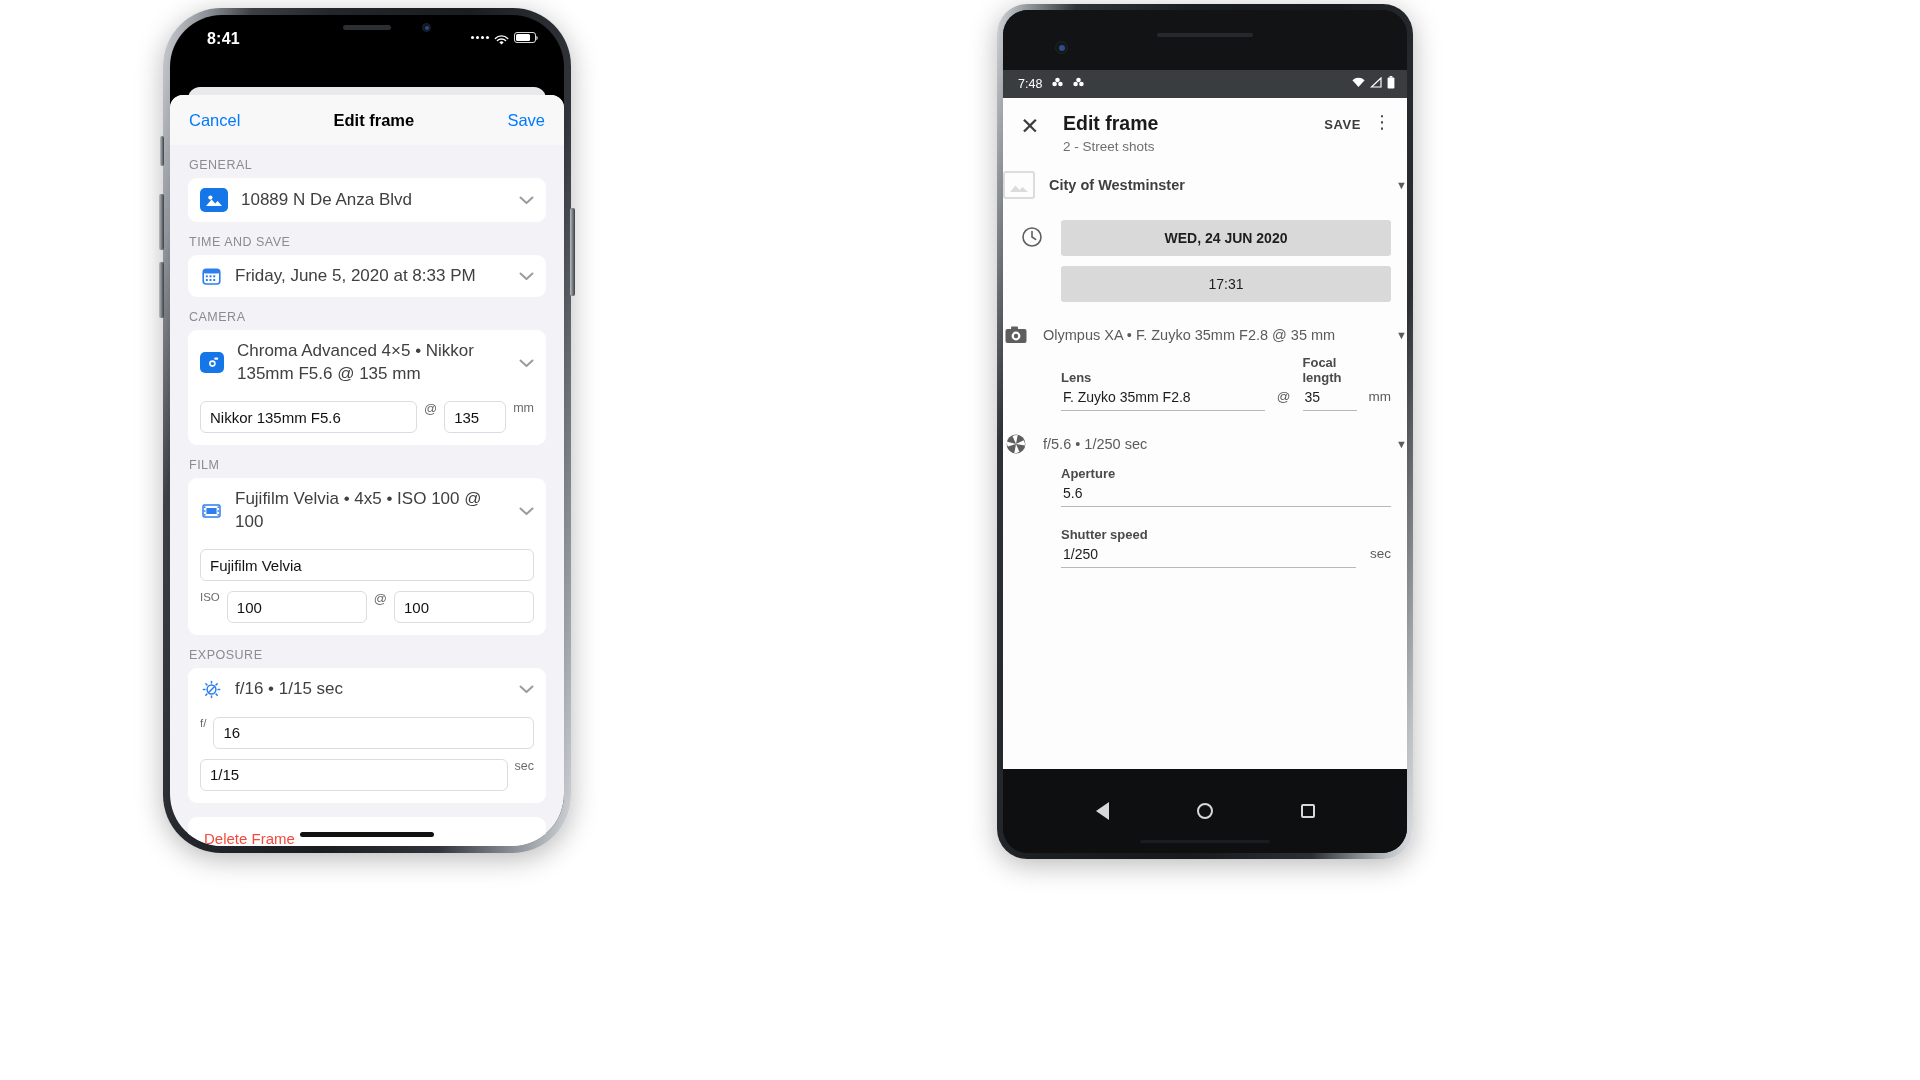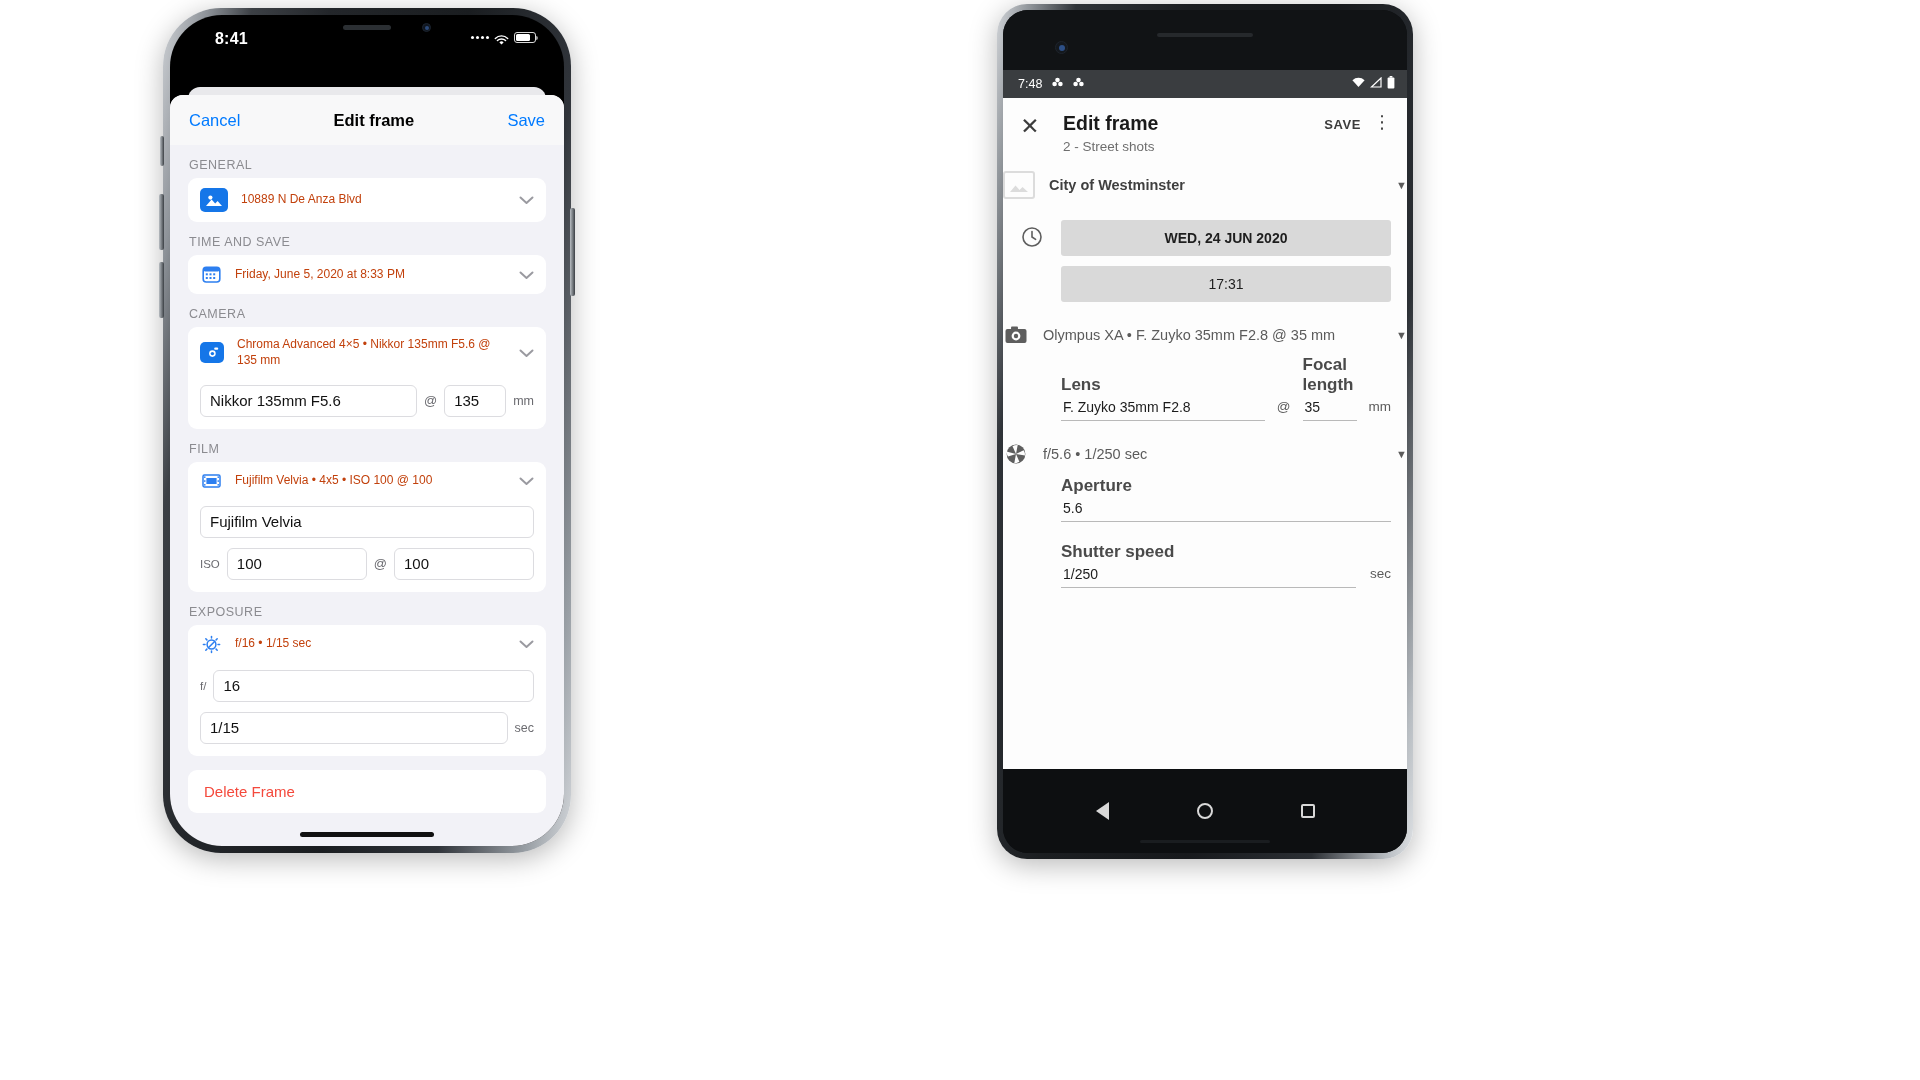--- a/index.html
+++ b/index.html
@@ -53,21 +53,21 @@
     position: absolute; right: 22px; top: 8px;
     width: 9px; height: 9px; border-radius: 50%;
     background: #10161f; border: 1px solid #1b2430;
   }
   .ip-camera::after{
     content:""; position:absolute; left:2px; top:2px;
     width:4px;height:4px;border-radius:50%;background:#2c4a7a;
   }
 
   .ip-status {
-    position: absolute; top: 0; left: 8px; right: 0; height: 44px;
+    position: absolute; top: 0; left: 0; right: 0; height: 44px;
     display: flex; align-items: center; z-index: 3;
     color: #fff;
   }
   .ip-time {
     position: absolute; left: 37px; top: 15px;
     font-size: 16px; font-weight: bold; letter-spacing: .2px;
   }
   .ip-right-icons {
     position: absolute; right: 28px; top: 17px;
     display: flex; align-items: center; gap: 5px;
@@ -113,31 +113,31 @@
   }
   .ip-card {
     background: #fff; margin: 0 18px; border-radius: 9px;
     padding: 0;
   }
   .ip-row {
     display:flex; align-items:center; gap: 13px;
     padding: 10px 12px;
     min-height: 38px;
   }
-  .ip-row-text { font-size: 12px; color: #c2410c; line-height: 1.32; flex: 1; }
+  .ip-row-text { font-size: 17px; color: #404040; line-height: 1.32; flex: 1; }
   .ip-chev { color: #9a9aa0; flex: 0 0 auto; }
 
   .icon-sq {
     width: 28px; height: 24px; border-radius: 5px;
     background: #1576e8; flex: 0 0 auto;
     position: relative; display:flex; align-items:center; justify-content:center;
   }
   .icon-blue-line { color: #2d7ff0; flex:0 0 auto; width:22px; display:flex; justify-content:center;}
 
-  .ip-field-row { display:flex; align-items:center; gap:7px; padding: 6px 12px 12px 12px; }
+  .ip-field-row { display:flex; gap:7px; padding: 6px 12px 12px 12px; }
   .ip-field {
     border:1px solid #dcdce0; border-radius:6px; background:#fff;
     padding: 7px 9px; font-size: 15px; color:#111; height: 32px;
     display:flex; align-items:center;
   }
   .ip-small-label { font-size: 11.5px; color:#6b6b70; }
   .ip-at { font-size: 13px; color:#6b6b70; }
   .ip-unit { font-size: 12.5px; color:#6b6b70; }
 
   .ip-delete {
@@ -211,21 +211,21 @@
   .and-chip {
     background:#d9d9d9; border-radius:3px; text-align:center;
     padding: 10px 0; font-size: 14px; font-weight:bold; color:#1e1e1e;
     margin: 6px 16px 6px 58px;
   }
   .and-chip.plain { font-weight: normal; }
 
   .and-ficon { width: 26px; flex:0 0 auto; display:flex; justify-content:center; color:#5e5e5e; }
 
   .and-fields { padding: 4px 16px 0 58px; }
-  .and-flabel { font-size: 17px; font-weight:bold; color:#4a4a4a; }
+  .and-flabel { font-size: 13px; font-weight:bold; color:#4a4a4a; }
   .and-underline {
     border:0; border-bottom: 1.5px solid #b9b9b9; background:transparent;
     font-size: 14px; color:#1c1c1c; padding: 4px 0 5px 2px; width:100%;
     font-family:"Liberation Sans", sans-serif;
   }
   .and-at { color:#5b5b5b; font-size: 13.5px; }
   .and-unit { color:#5b5b5b; font-size: 13.5px; }
 
   .and-nav {
     position:absolute; left:0; right:0; bottom: 0; height: 84px;

